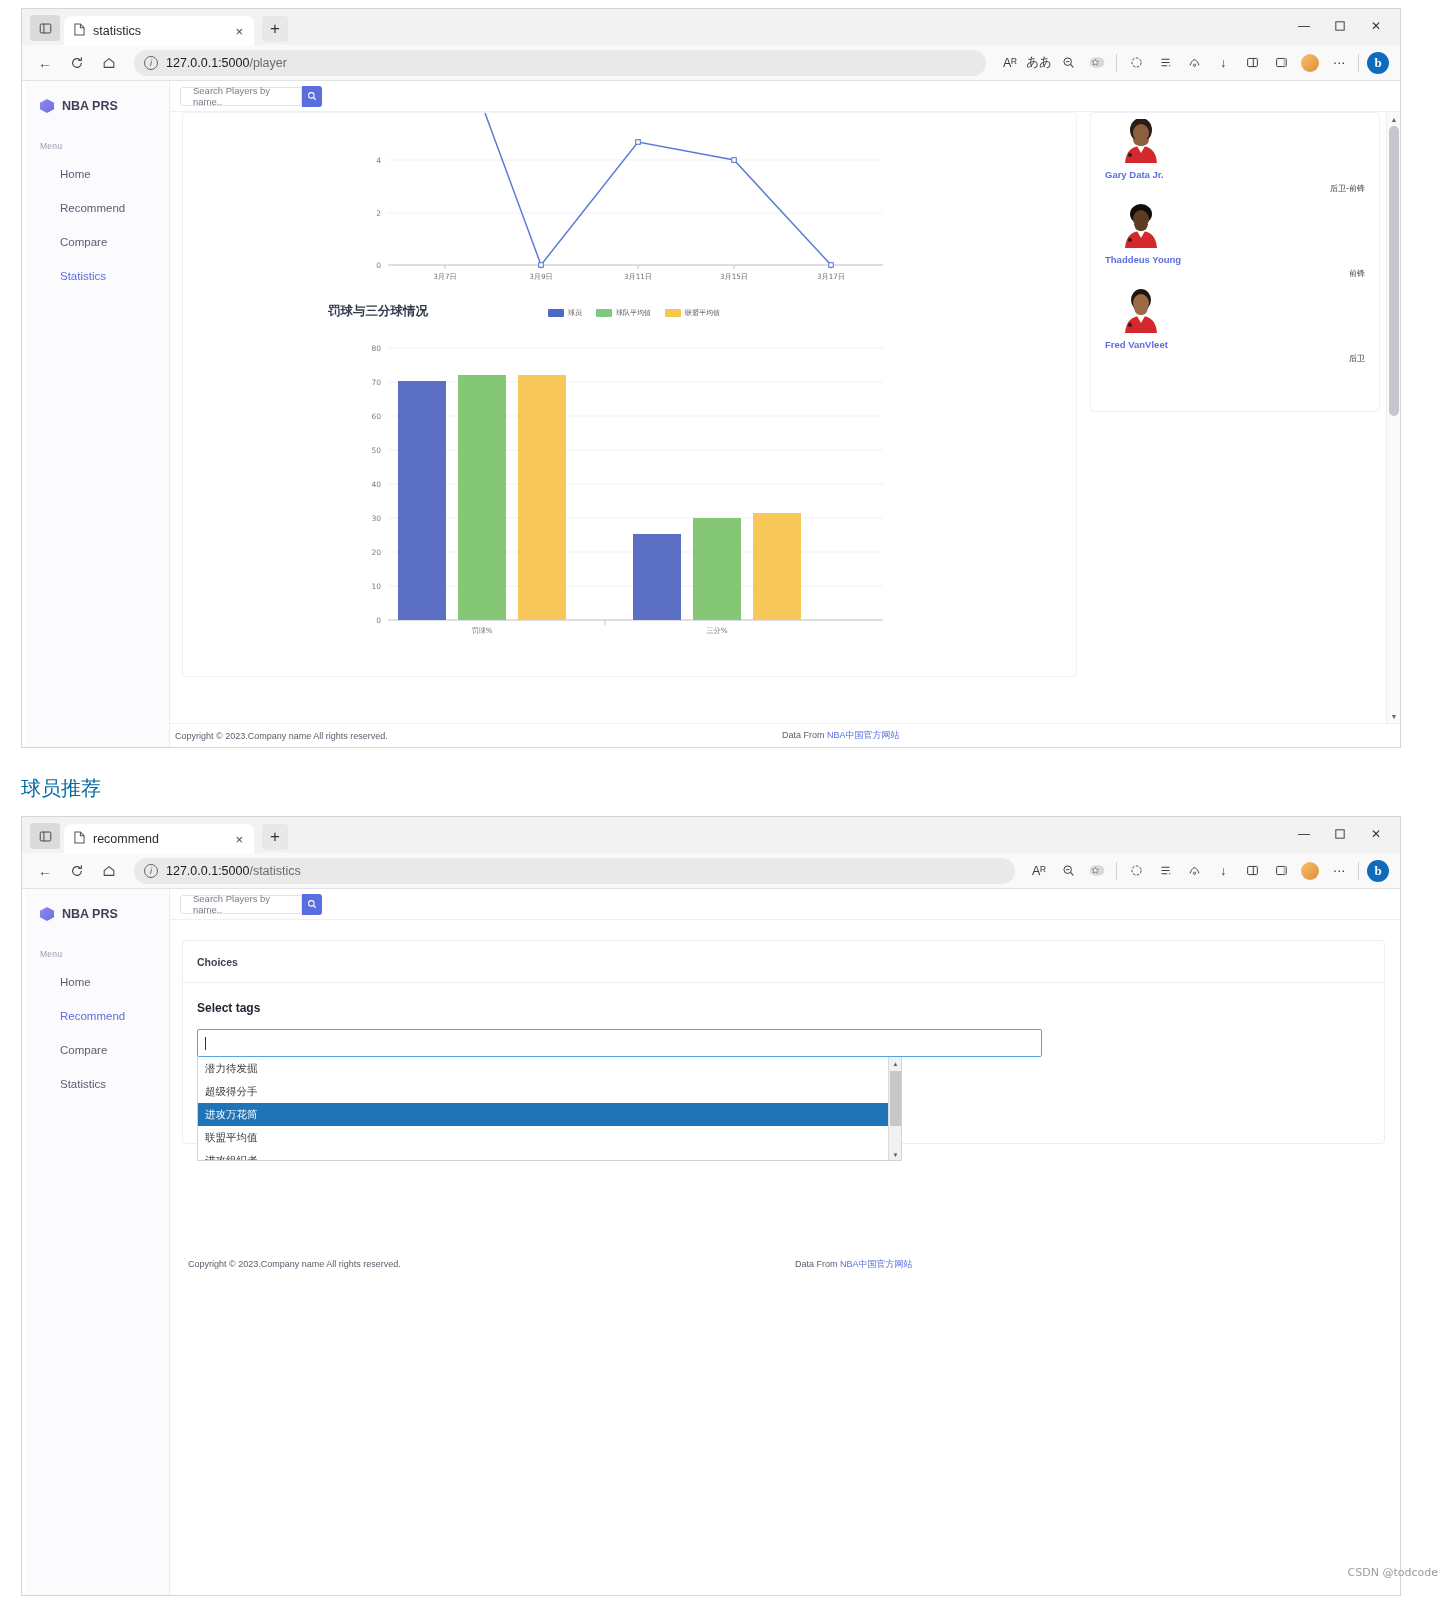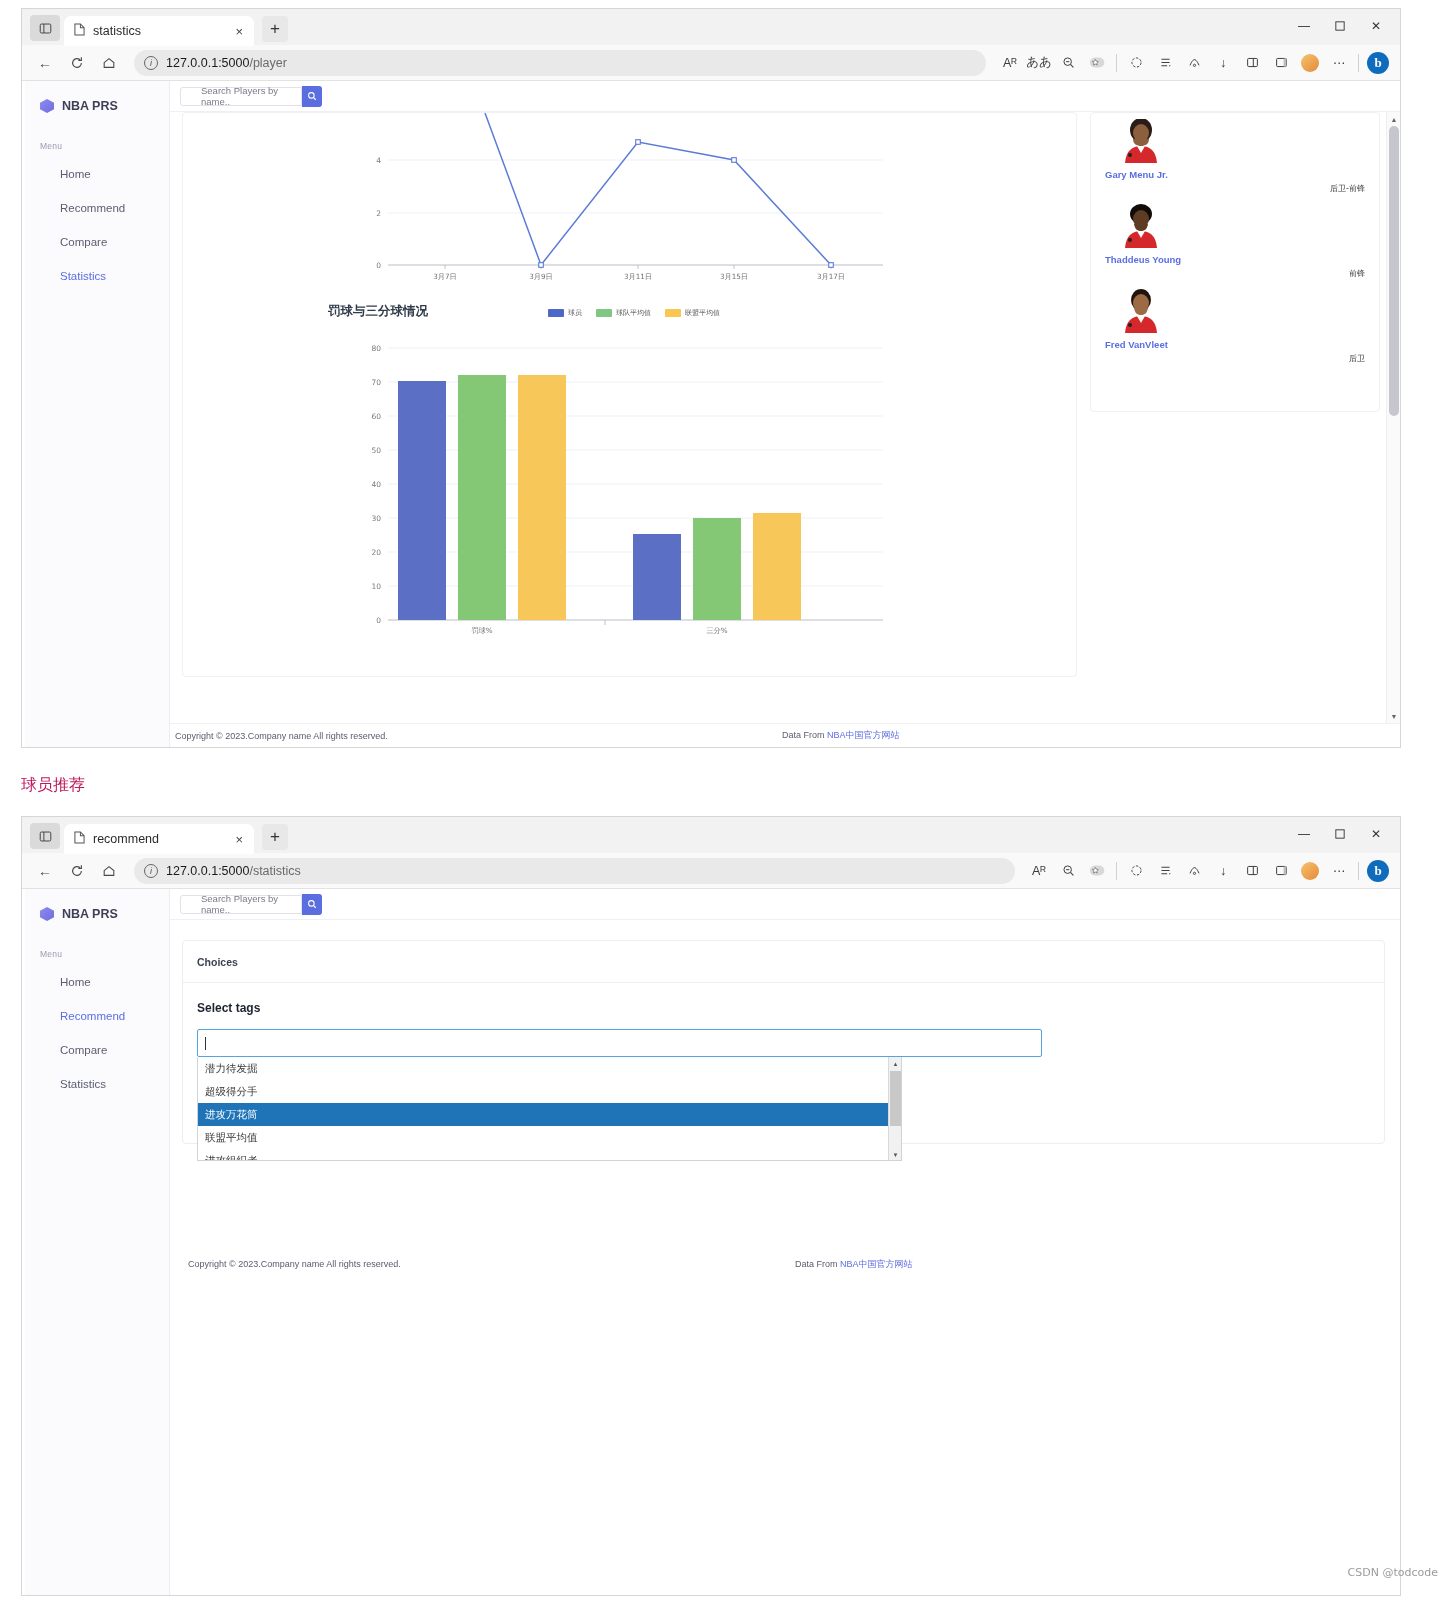--- a/index.html
+++ b/index.html
@@ -124,21 +124,21 @@
   .content { flex:1; display:flex; flex-direction:column; min-width:0; position:relative; }
   .topbar {
     height:31px; background:#ffffff; border-bottom:1px solid #eeeef4;
     display:flex; align-items:center; padding-left:10px;
   }
   .searchwrap { display:flex; align-items:center; }
   .searchbox {
     width:122px; height:19px; border:1px solid #e1e1ea;
     border-radius:3px 0 0 3px; background:#fff;
     font-size:9.5px; color:#7b7b8c;
-    display:flex; align-items:center; padding-left:20px;
+    display:flex; align-items:center; padding-left:12px;
   }
   .searchbtn {
     width:20px; height:21px; background:#5b6ee0;
     border-radius:0 3px 3px 0;
     display:flex; align-items:center; justify-content:center;
     color:#fff; font-size:10px;
   }
 
   .page {
     flex:1; background:#ffffff; position:relative; overflow:hidden;
@@ -257,21 +257,21 @@
   .rec-footer {
     position:absolute; left:0; right:14px; top:318px;
     display:flex; align-items:center; font-size:9px; color:#5c5c6e;
     padding-left:5px;
   }
   .rec-footer .right-note { position:absolute; left:612px; }
   .rec-footer a { color:#5b6ee0; text-decoration:none; }
 
   .caption {
     position:absolute; left:21px; top:775px;
-    font-size:16px; color:#be185d;
+    font-size:20px; color:#0369a1;
     font-family:"DejaVu Sans",sans-serif;
   }
   .watermark {
     position:absolute; right:10px; top:1566px;
     font-size:11px; color:#9b9b9b;
     font-family:"DejaVu Sans",sans-serif;
   }
   .leftbar-accent {
     position:absolute; left:0; top:0; width:3px; bottom:0; background:#ffffff;
   }
@@ -508,21 +508,21 @@
             <div class="player-img">
               <svg width="52" height="44" viewBox="0 0 52 44">
                 <ellipse cx="26" cy="11" rx="11" ry="12" fill="#2a1c16"></ellipse>
                 <ellipse cx="26" cy="14" rx="8" ry="9" fill="#8c5f3e"></ellipse>
                 <path d="M18 20c0 5 4 7 8 7s8-2 8-7" fill="#8c5f3e"></path>
                 <path d="M10 44c1-12 7-17 16-17s15 5 16 17z" fill="#d4282c"></path>
                 <path d="M22 27h8l-4 7z" fill="#fff"></path>
                 <circle cx="15" cy="36" r="2" fill="#222"></circle>
               </svg>
             </div>
-            <div class="player-name">Gary Menu Jr.</div>
+            <div class="player-name">Gary Data Jr.</div>
             <div class="player-pos">后卫-前锋</div>
           </div>
           <div class="player-item">
             <div class="player-img">
               <svg width="52" height="44" viewBox="0 0 52 44">
                 <ellipse cx="26" cy="10" rx="11" ry="10" fill="#120c09"></ellipse>
                 <ellipse cx="26" cy="15" rx="8" ry="9" fill="#5e3b23"></ellipse>
                 <path d="M19 20c1 5 3 7 7 7s6-2 7-7" fill="#5e3b23"></path>
                 <path d="M10 44c1-12 7-17 16-17s15 5 16 17z" fill="#d4282c"></path>
                 <path d="M22 27h8l-4 7z" fill="#fff"></path>

